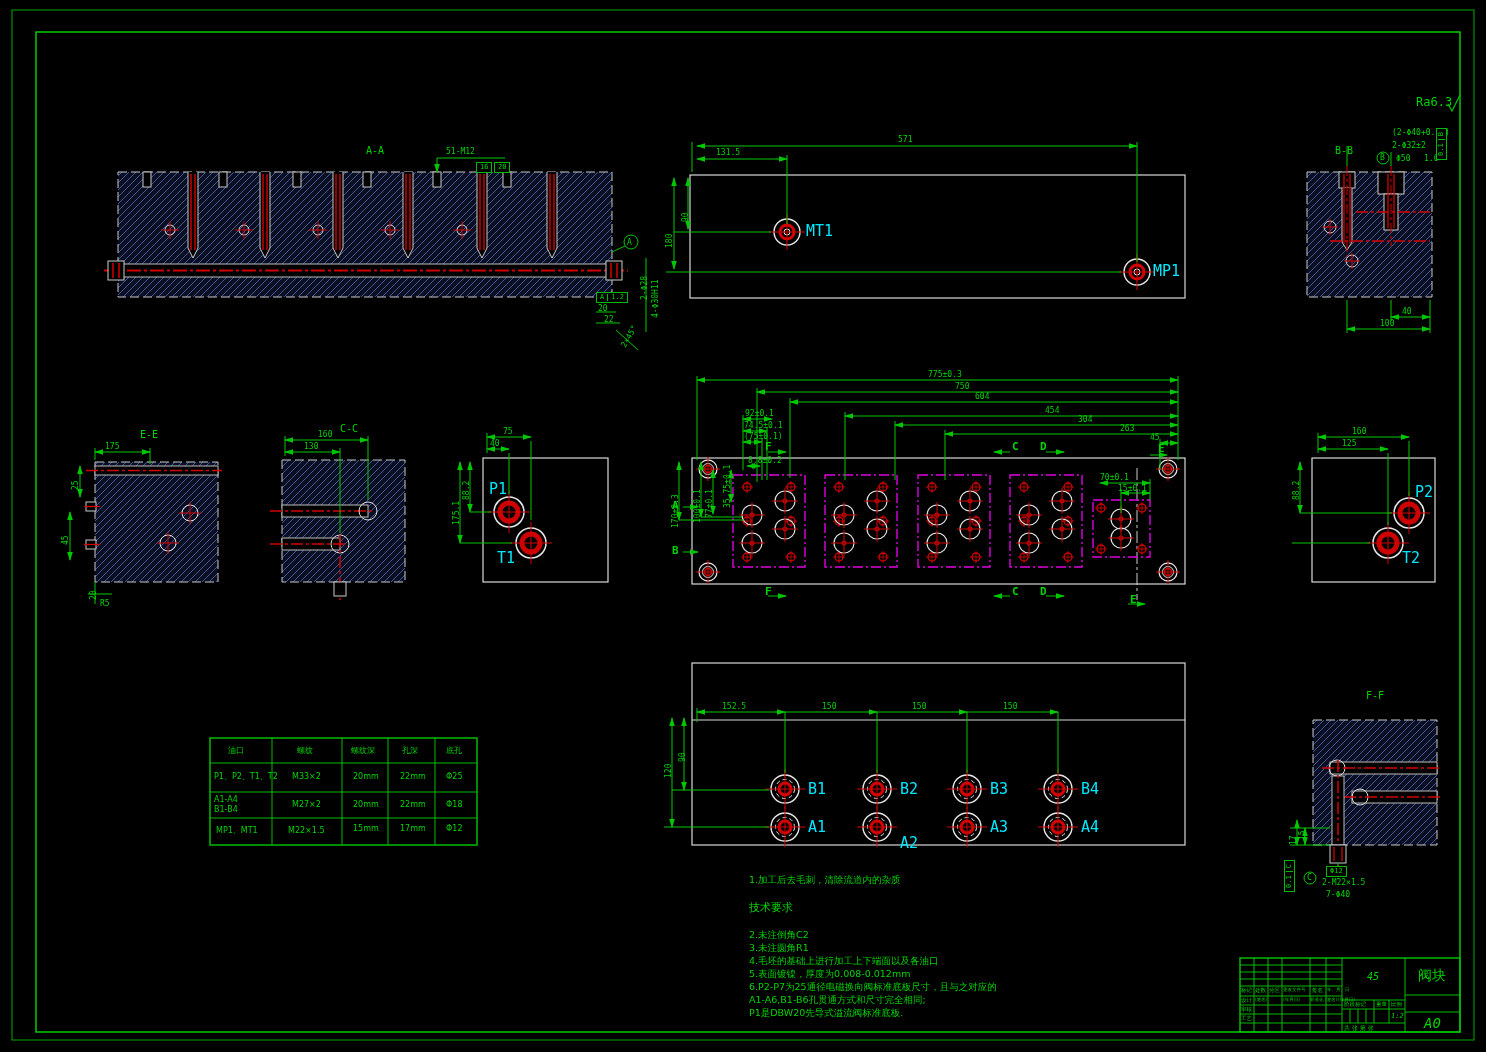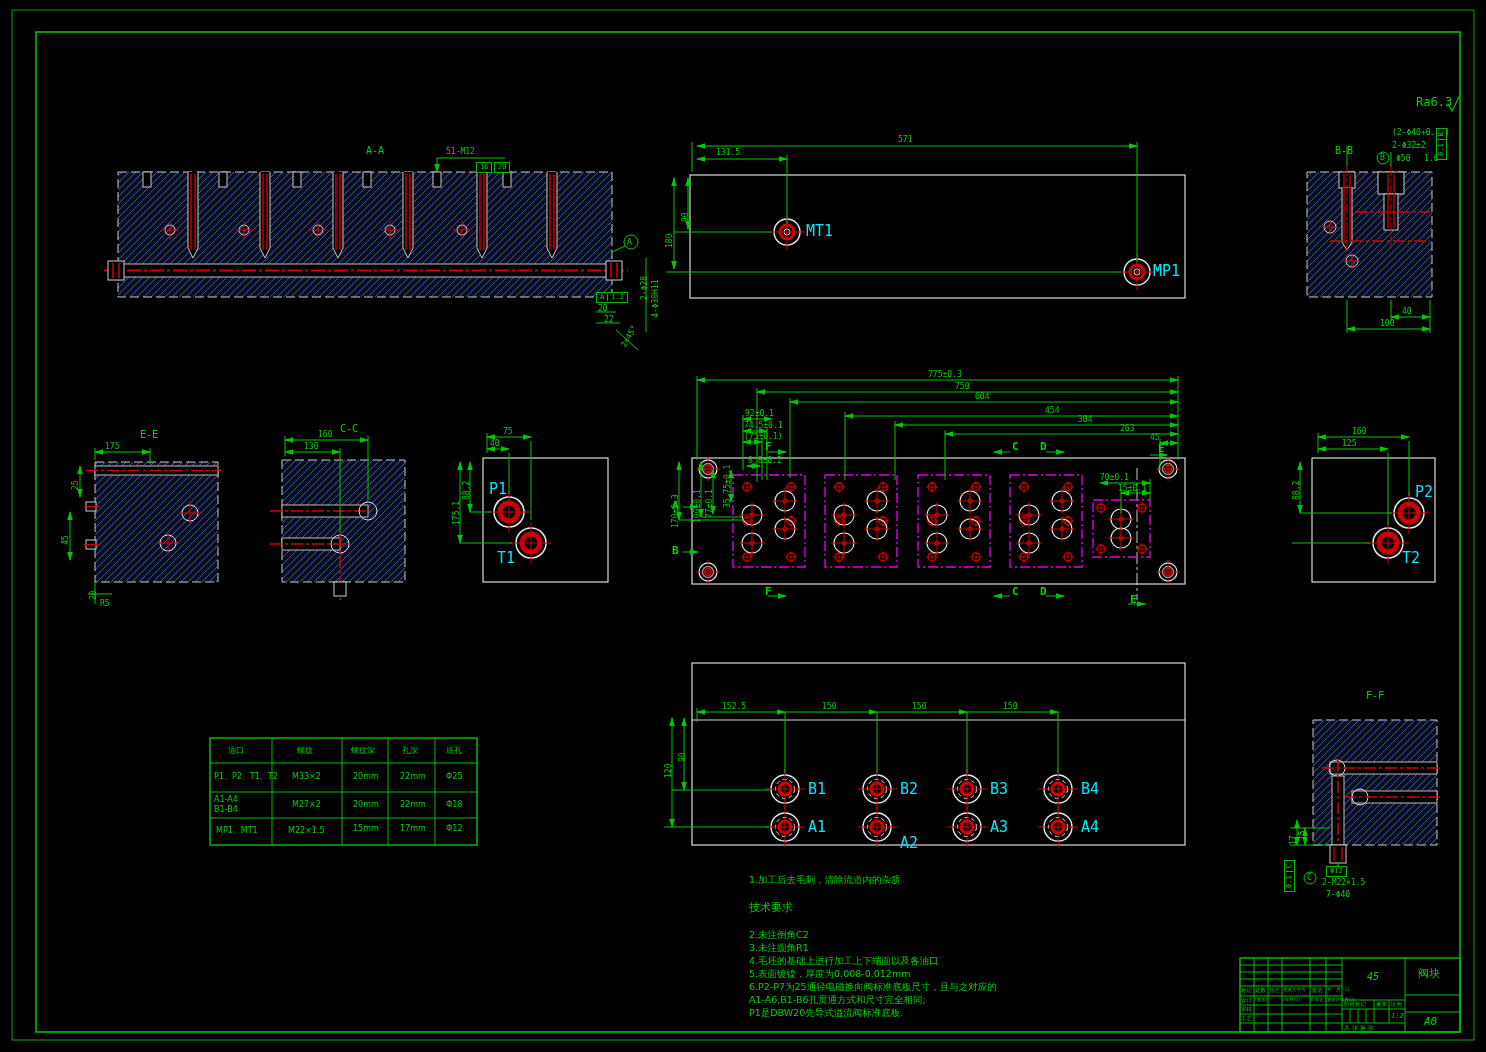--- a/index.html
+++ b/index.html
@@ -659,16 +659,16 @@
 
 <span class="tbt" style="left:1241px;top:1007px">审核</span>
 <span class="tbt" style="left:1241px;top:1016px">工艺</span>
 
 <span class="tbt it" style="left:1367px;top:972px;font-size:10px">45</span>
 <span class="tbt" style="left:1344px;top:1002px">阶段标记</span>
 <span class="tbt" style="left:1376px;top:1002px">重量</span>
 <span class="tbt" style="left:1391px;top:1002px">比例</span>
 <span class="tbt it" style="left:1391px;top:1013px;font-size:7px">1:2</span>
 <span class="tbt" style="left:1344px;top:1025px;font-size:6px">共 张 第 张</span>
-<span class="tbt" style="left:1418px;top:968px;font-size:11px">阀块</span>
-<span class="tbt it" style="left:1424px;top:1016px;font-size:11px">A0</span>
+<span class="tbt" style="left:1418px;top:968px;font-size:14px">阀块</span>
+<span class="tbt it" style="left:1424px;top:1016px;font-size:14px">A0</span>
 
 </div>
 
 </body></html>

